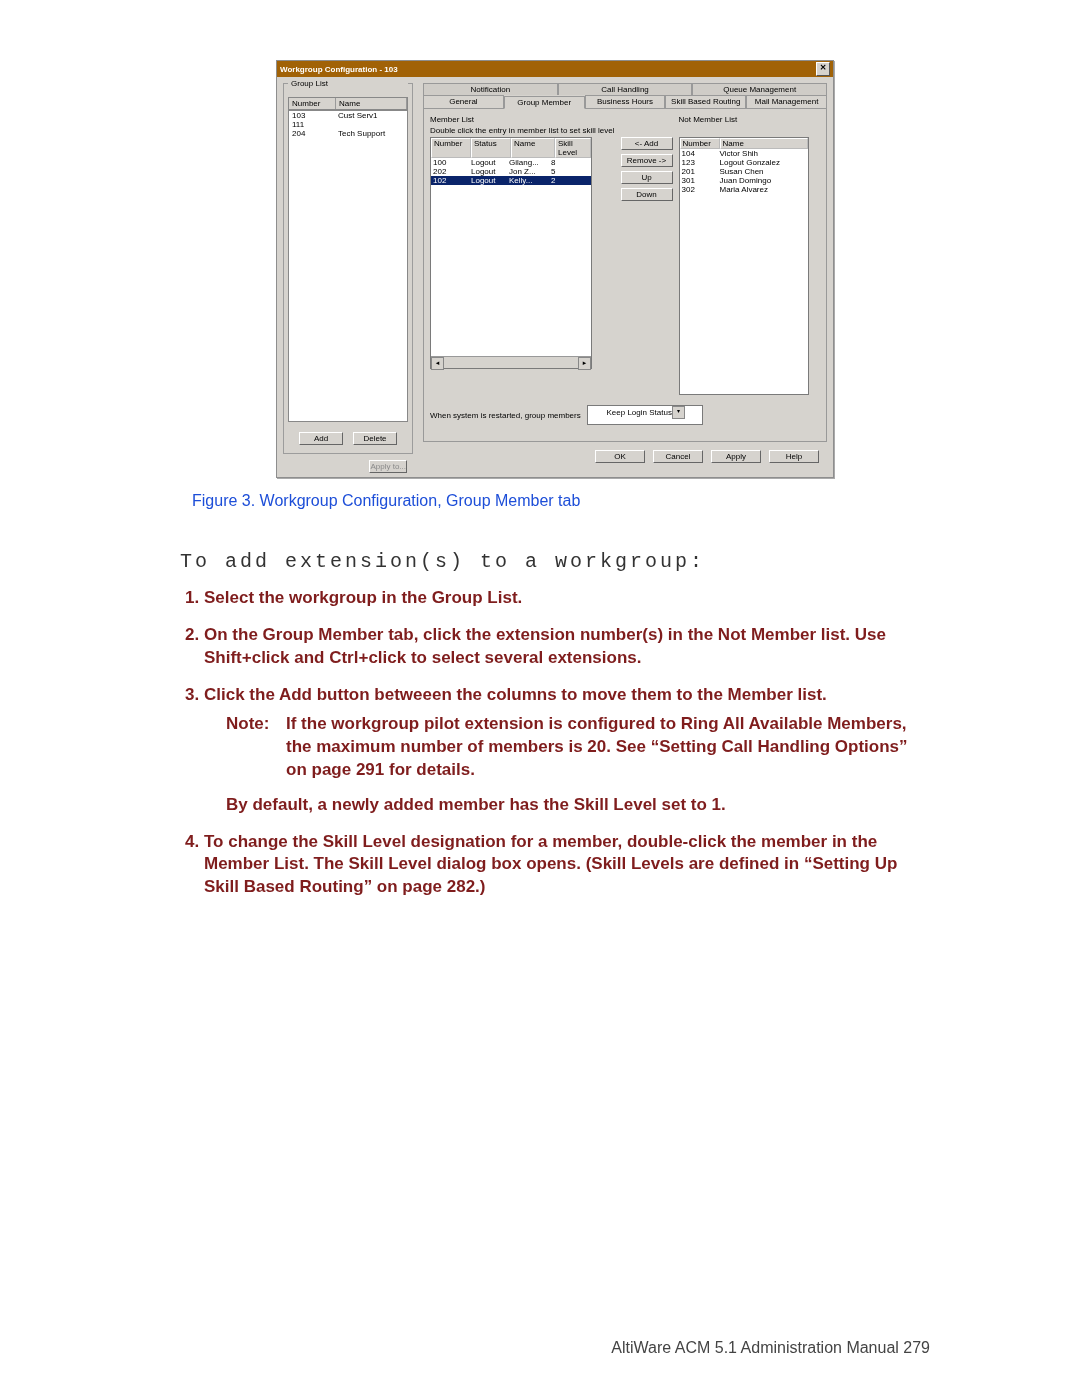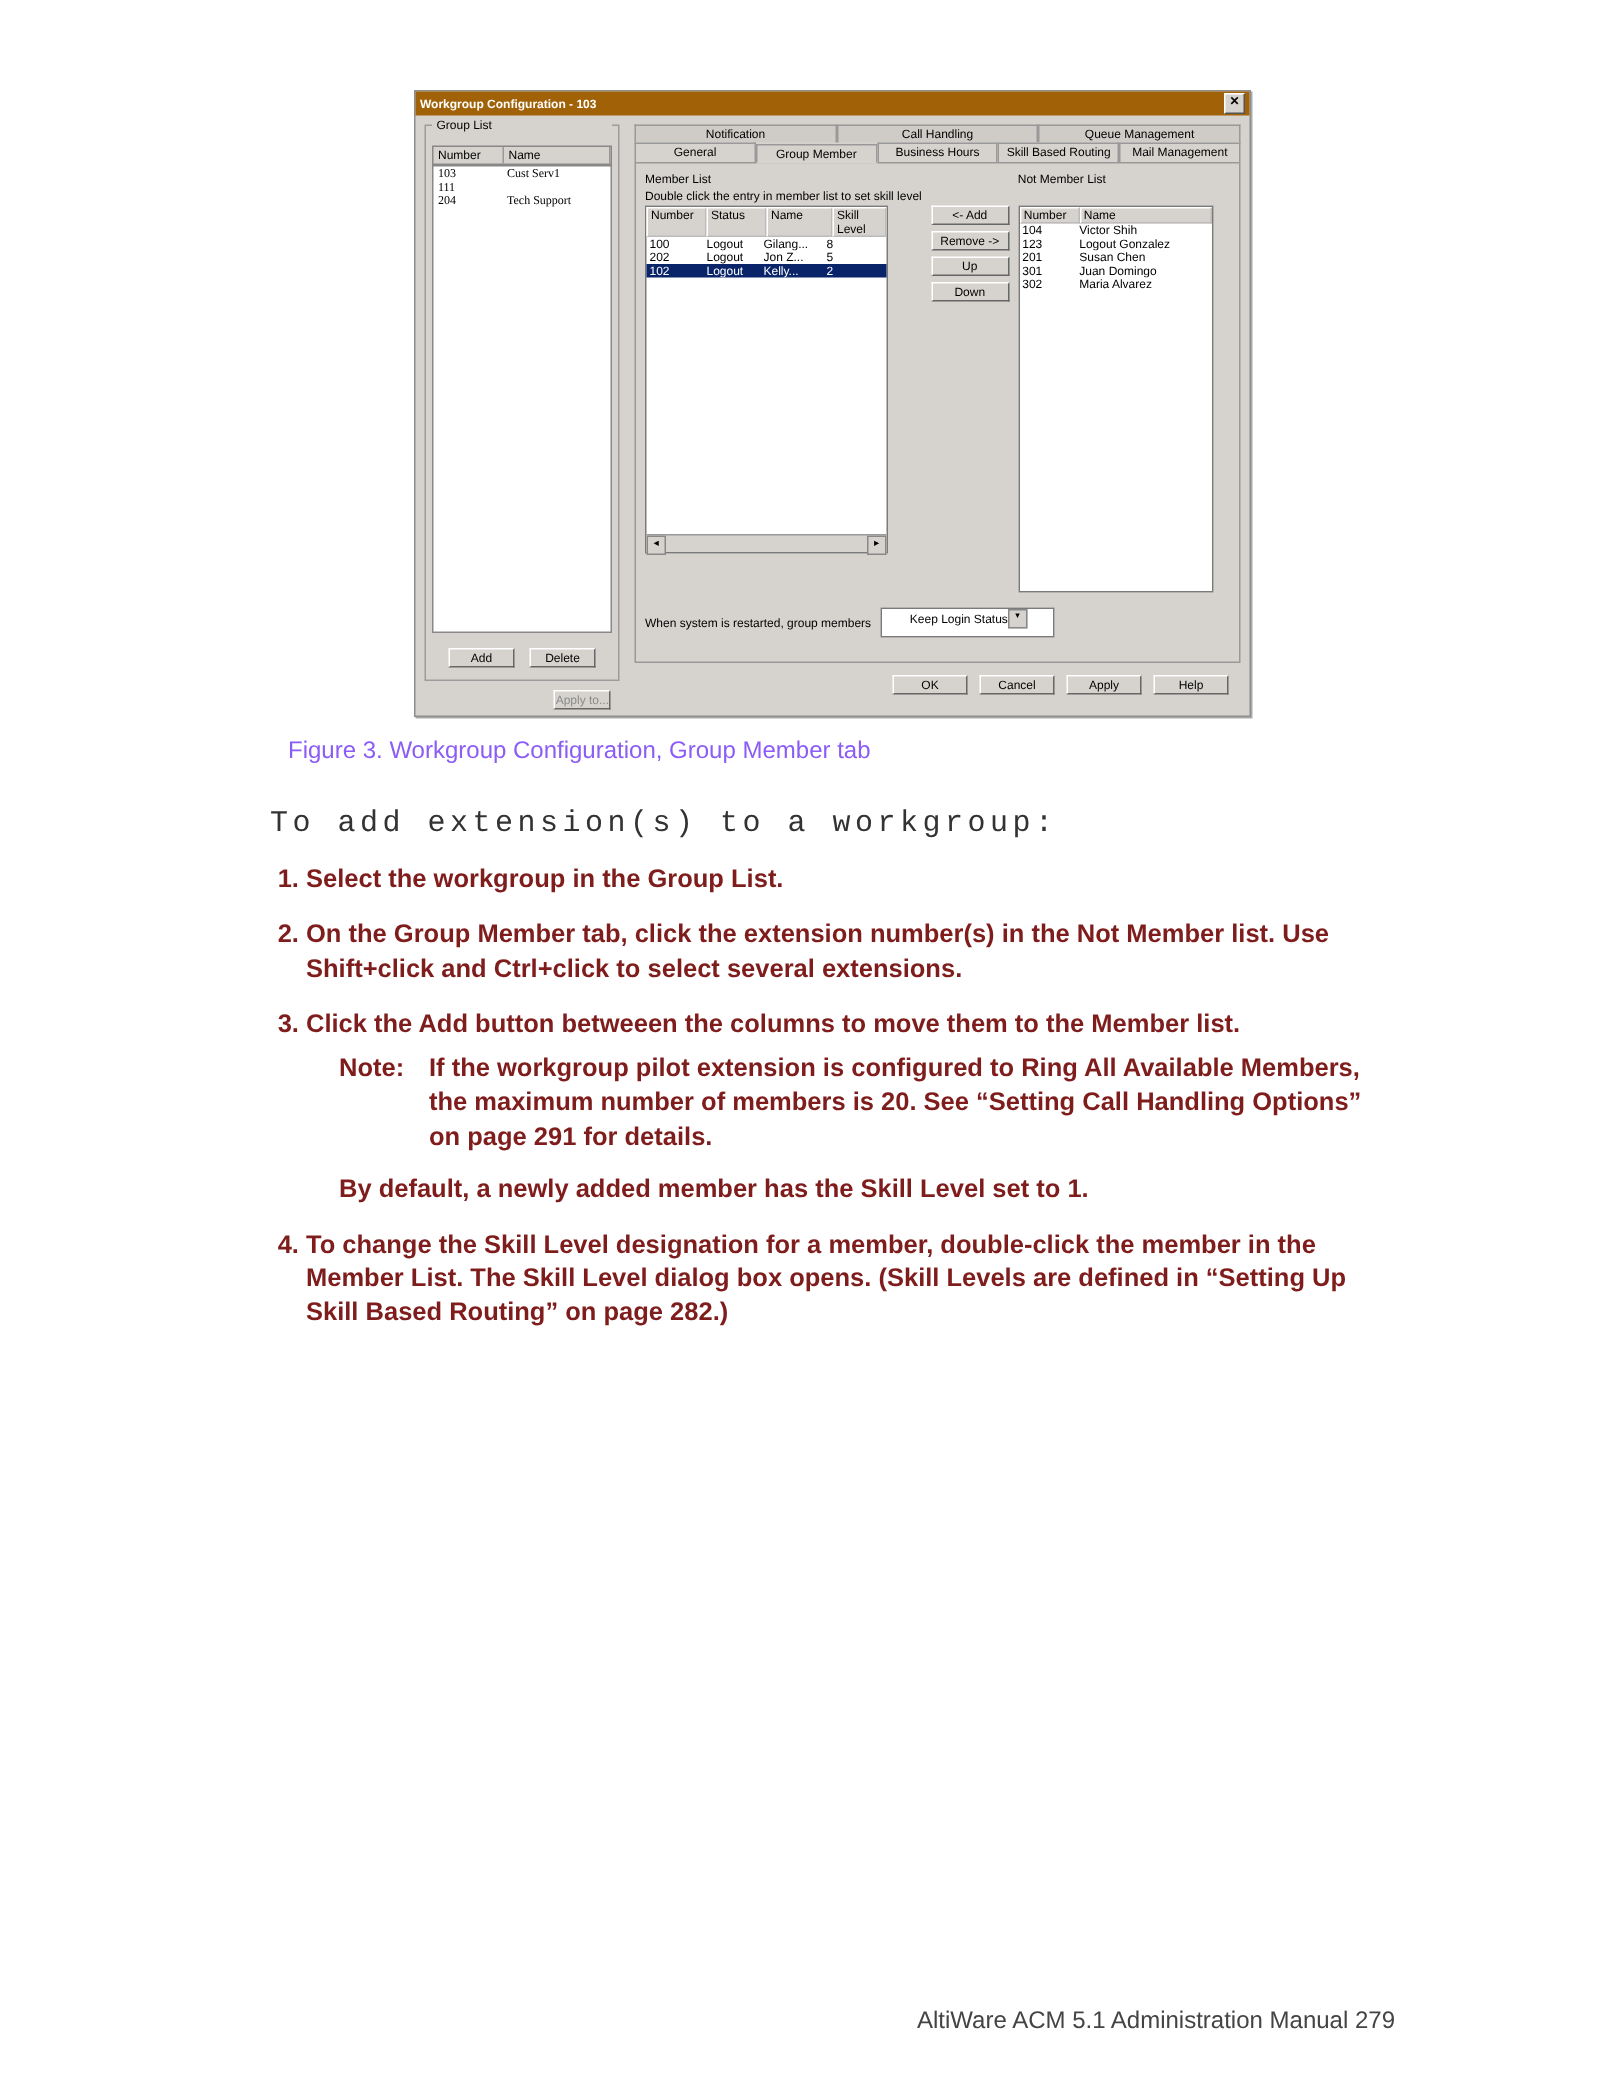--- a/index.html
+++ b/index.html
@@ -71,21 +71,21 @@
     display: inline-block;
     padding: 0 3px;
     font-size: 8px;
   }
   .left-panel { width: 130px; display:flex; flex-direction:column; }
   .gl-header, .gl-row { display:flex; }
   .gl-col-num { width: 40px; }
   .gl-col-name { flex:1; }
   .gl-header { border:1px solid #888; background:#d6d3ce; font-size:8px; }
   .gl-header > div { border-right:1px solid #999; padding:1px 3px; }
-  .gl-list { background:#fff; border:1px solid #888; height: 310px; font-size:8px;font-family:Liberation Serif, serif;}
+  .gl-list { background:#fff; border:1px solid #888; height: 310px; font-size:8px;}
   .gl-row > div { padding:0 3px; }
   .left-buttons { display:flex; gap:10px; justify-content:center; margin-top:10px;}
   .btn {
     background:#d6d3ce;
     border:1px solid #fff;
     border-right-color:#666; border-bottom-color:#666;
     font-size:8px;
     padding:1px 0;
     min-width:42px;
     text-align:center;
@@ -147,22 +147,22 @@
   .dlg-footer{
     display:flex; justify-content:flex-end; gap:8px;
     padding: 8px 8px 8px 8px;
   }
   .dlg-footer .btn{ min-width:48px; }
   .applyto-row{ text-align:right; padding: 8px 6px 0 0;}
   
   .caption{
     text-align:left;
     font-size:16px;
-    color:#8b5cf6;
-    margin: 8px 0 28px 12px;
+    color:#1d4ed8;
+    margin: 8px 0 40px 12px;
   }
   .section-head{
     font-size:20px;
     letter-spacing:3px;
     color:#333;
     margin: 10px 0 14px 0;
     font-family: Liberation Mono, monospace;
   }
   ol.steps{
     font-size:17px;

